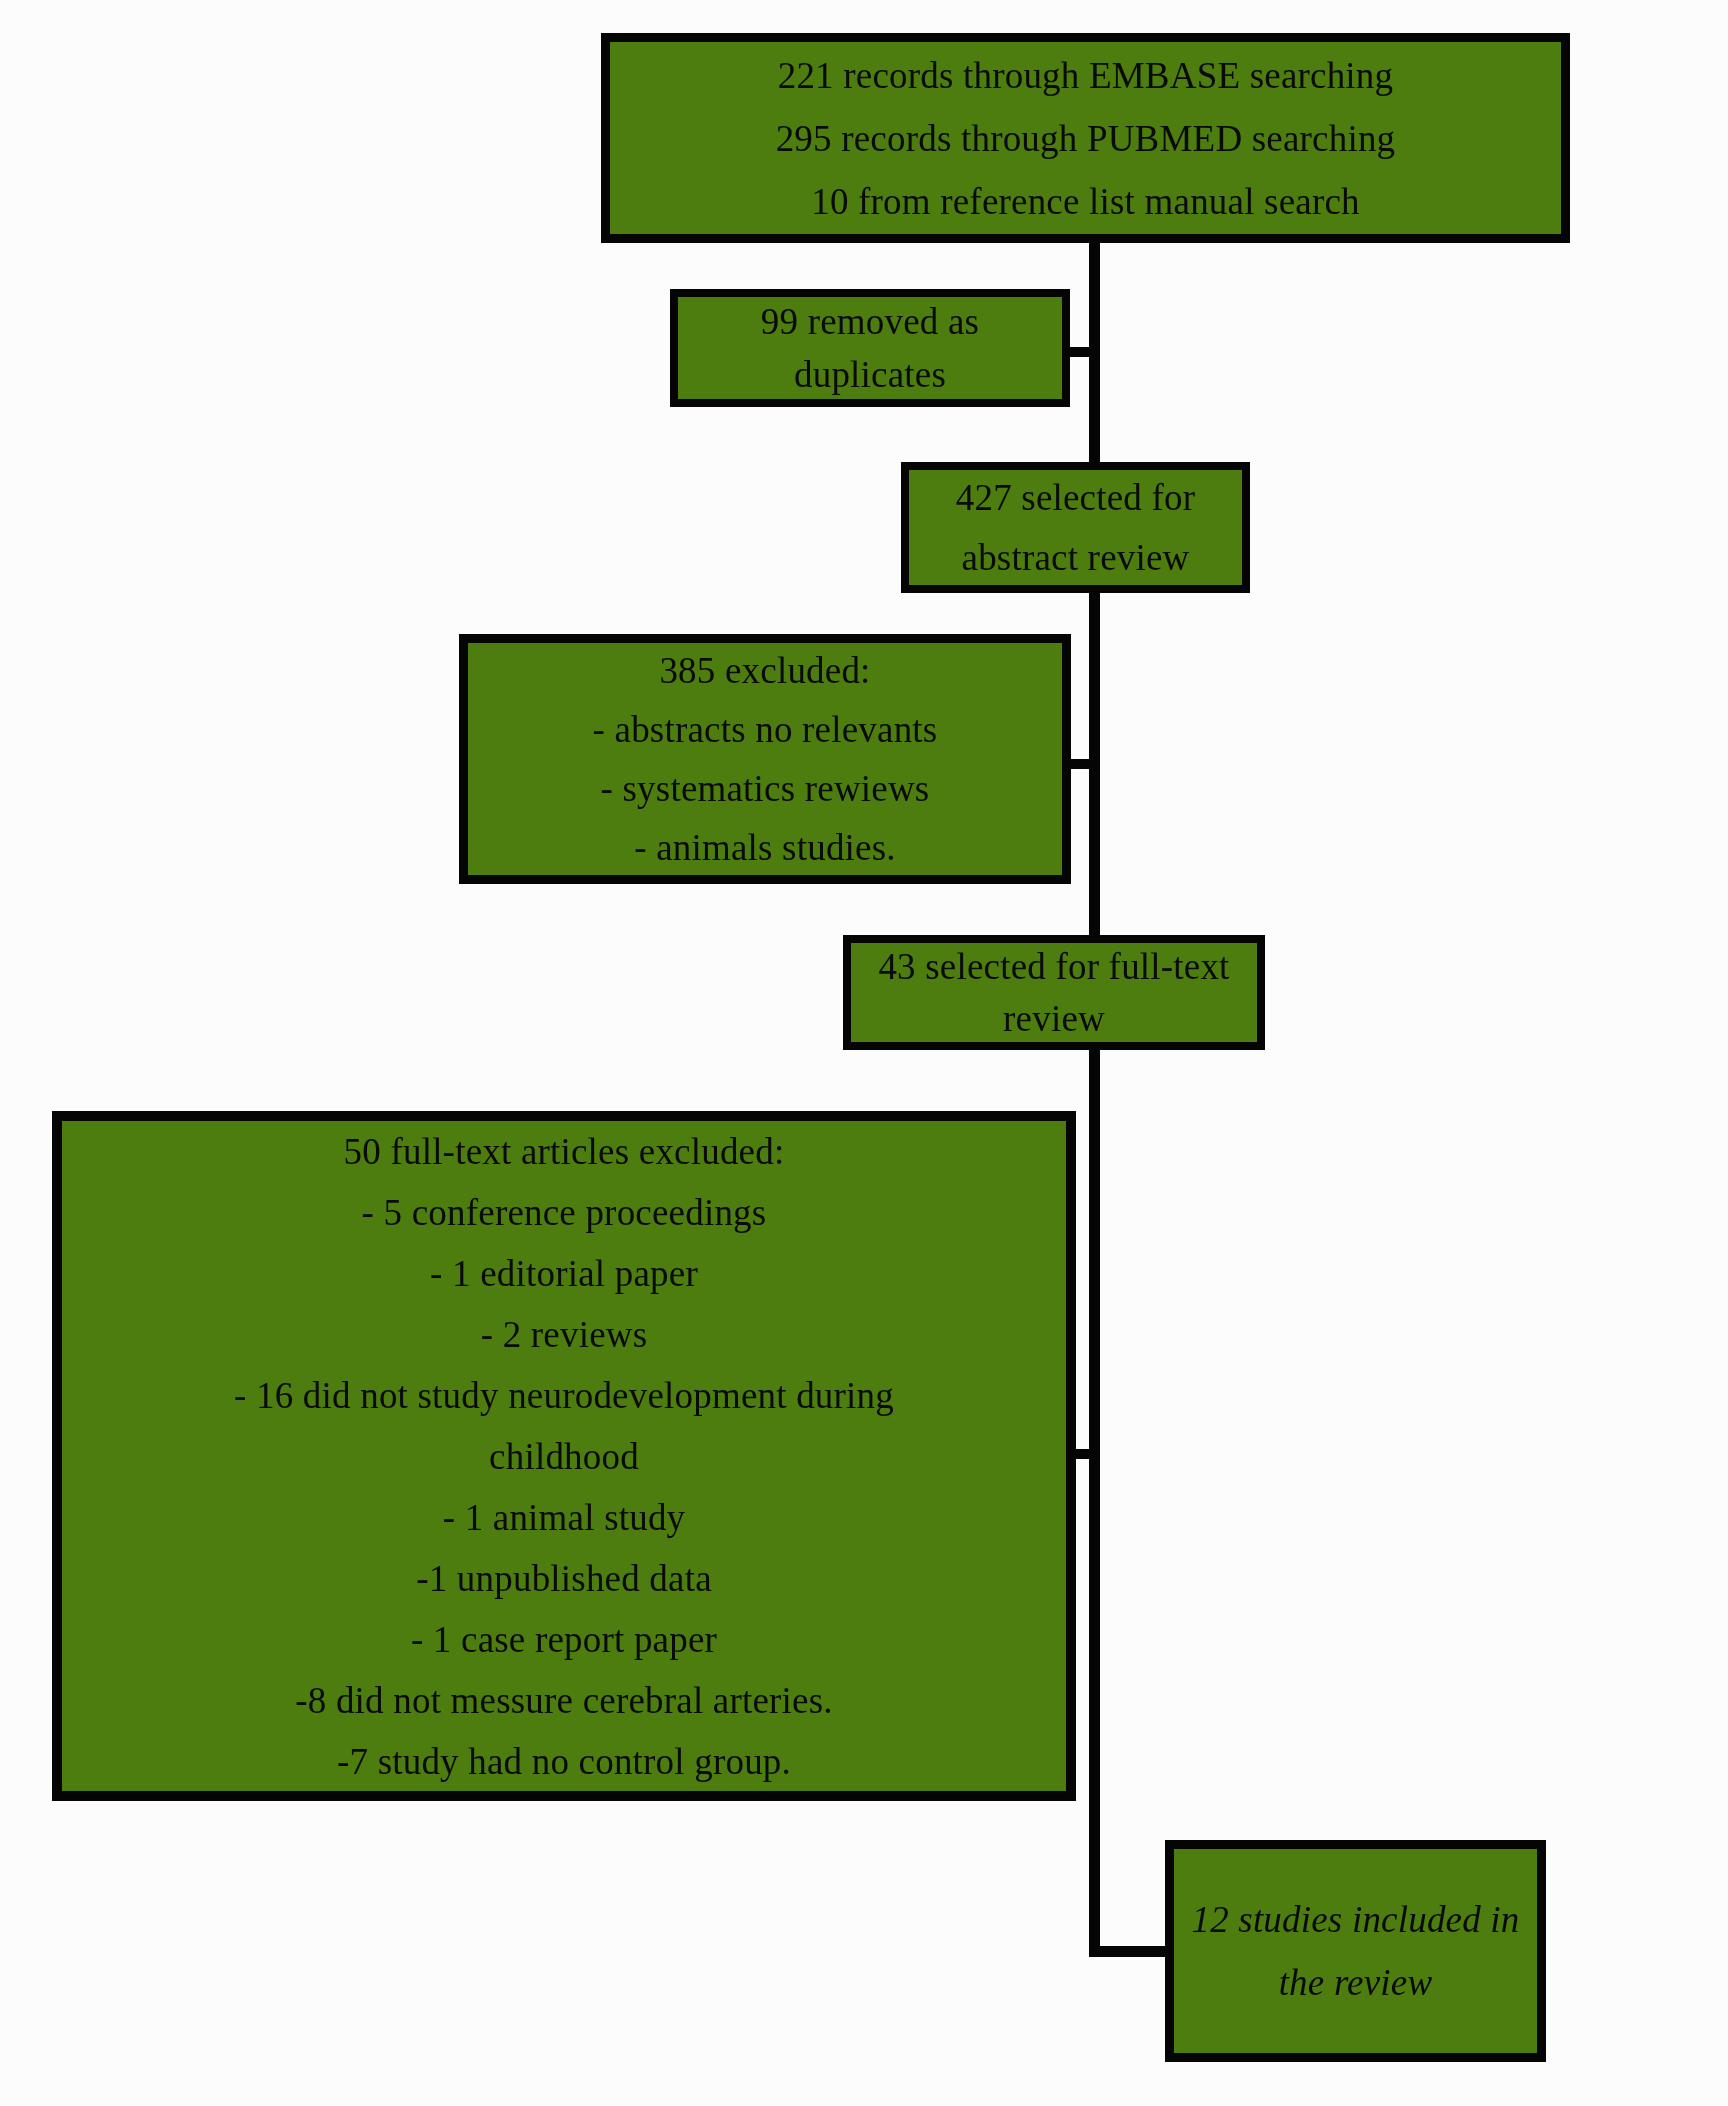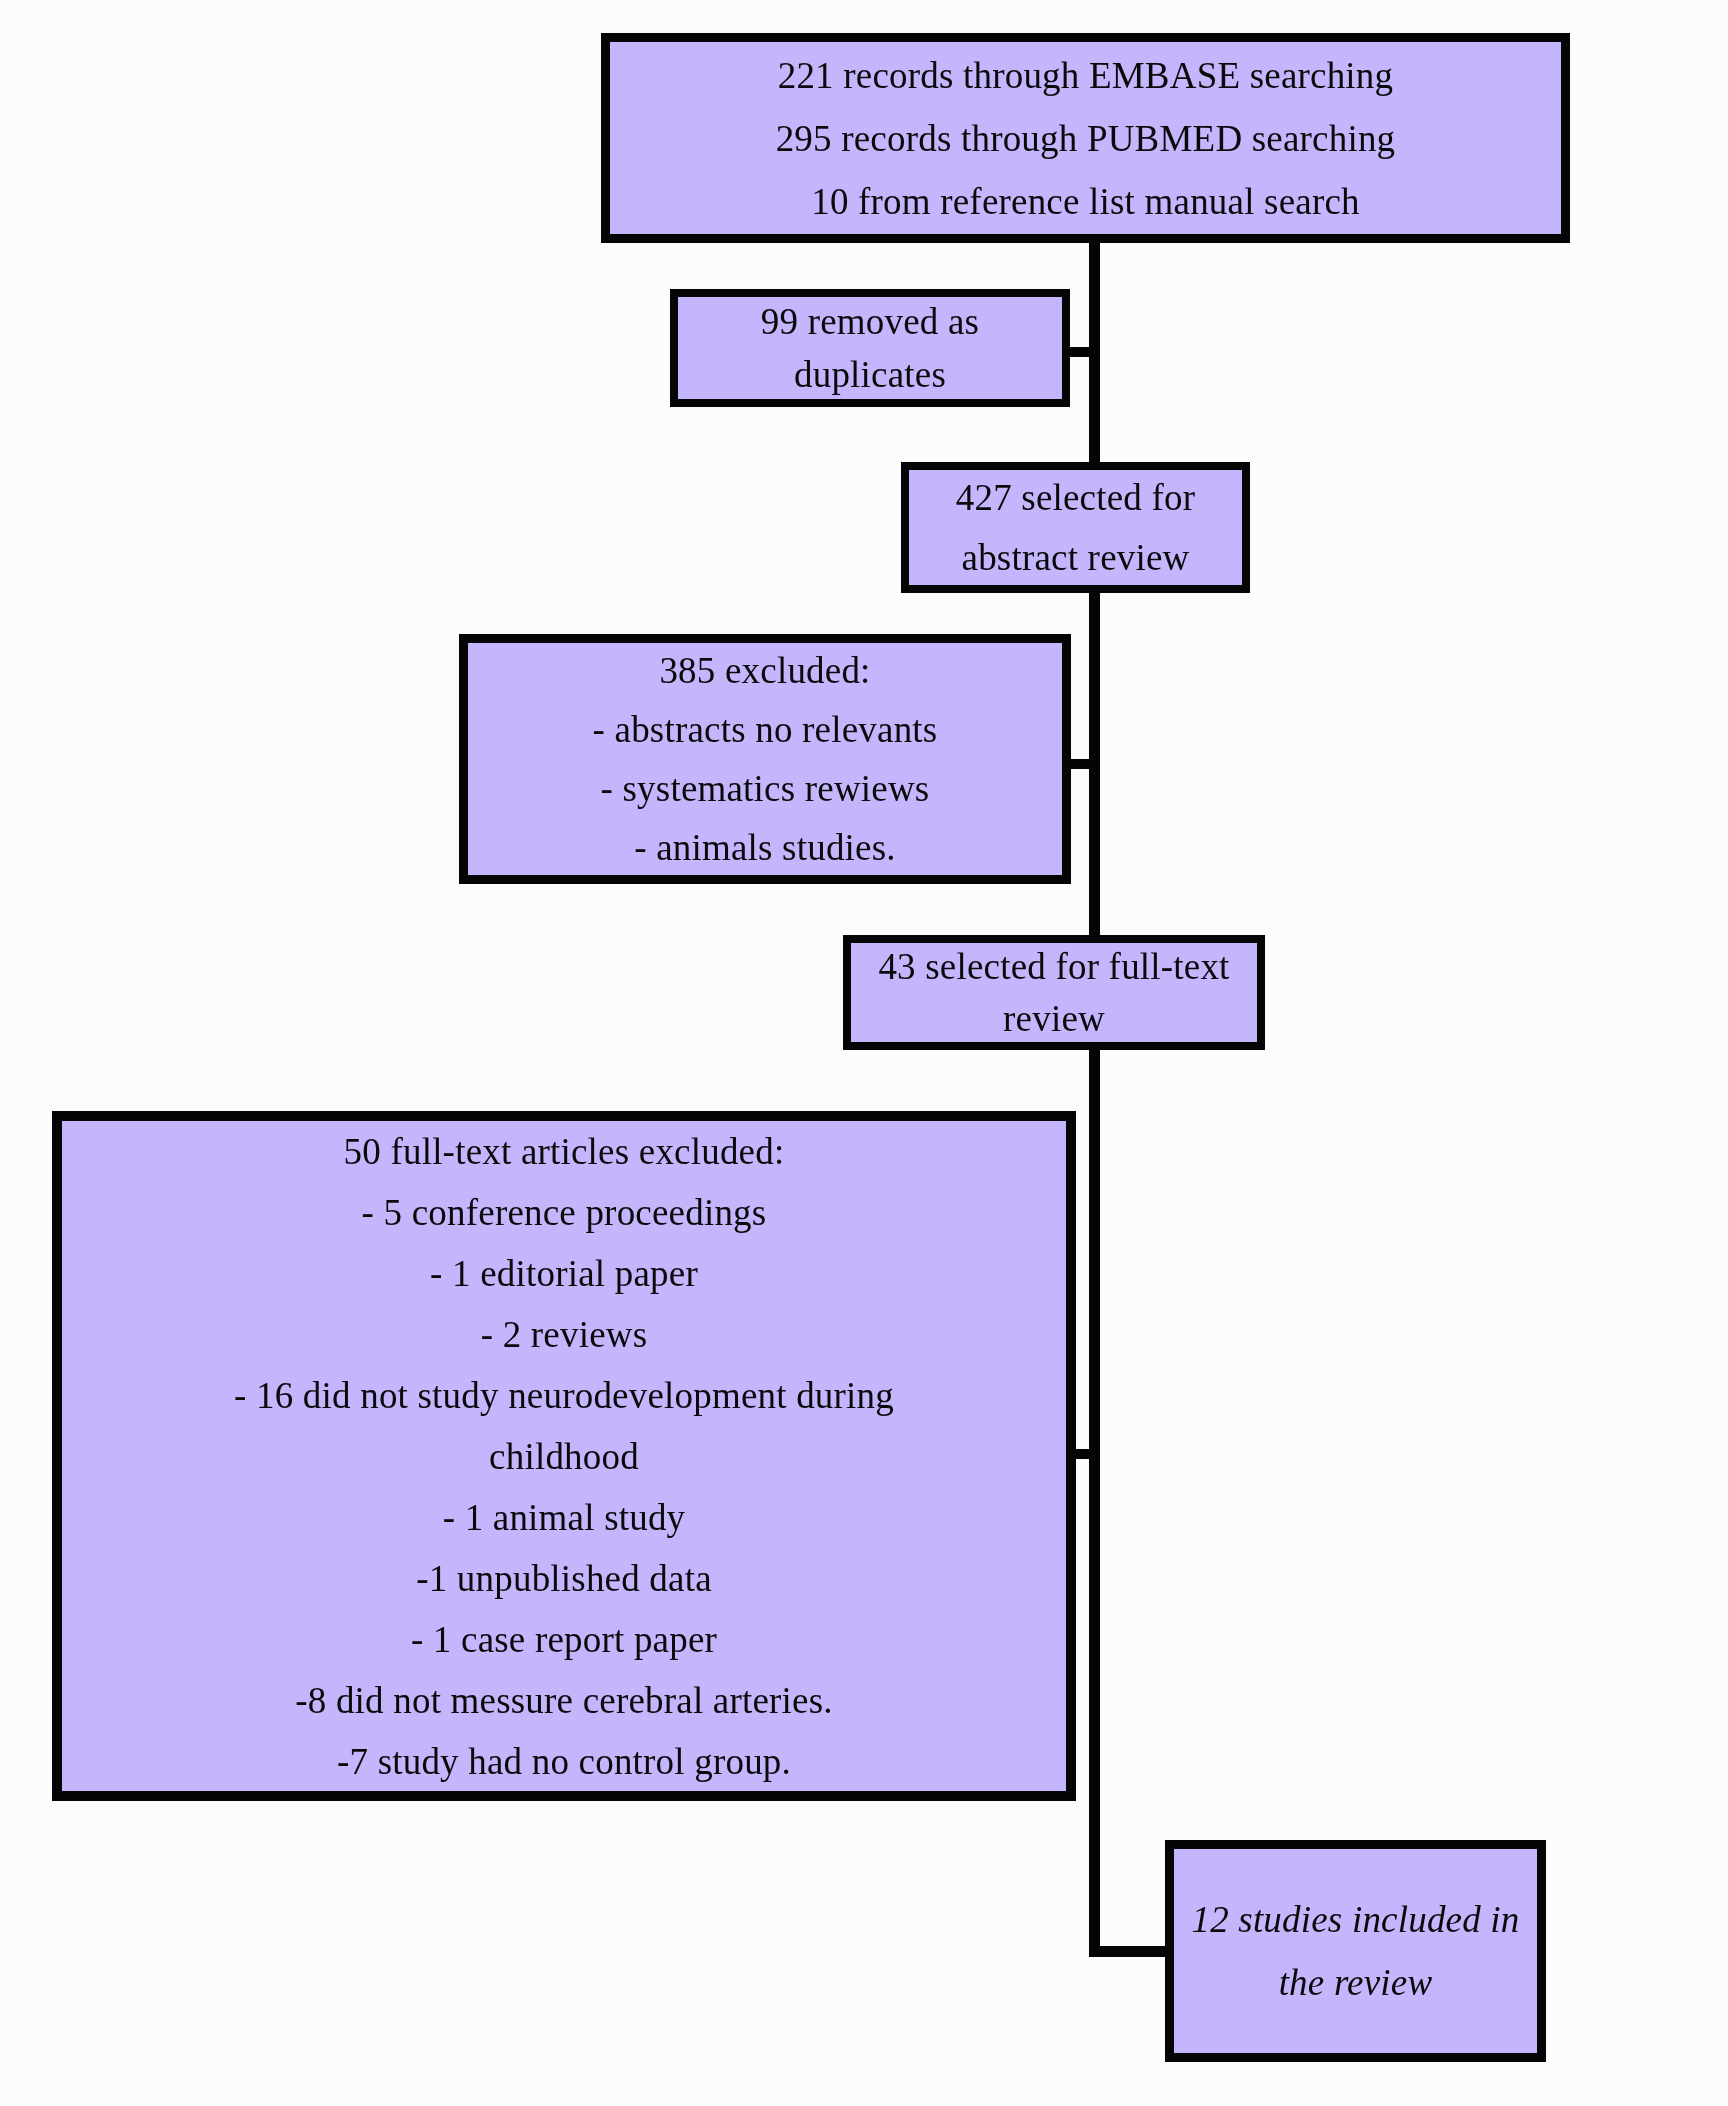--- a/index.html
+++ b/index.html
@@ -25,21 +25,21 @@
   #trunk        { left: 1089px; top: 242px;  width: 10.8px;  height: 1715px; }
   #elbow        { left: 1089px; top: 1946px; width: 81px;  height: 10.8px; }
   #stub-dup     { left: 1067px; top: 347px;  width: 25px;  height: 10px; }
   #stub-abs-exc { left: 1067px; top: 759px;  width: 25px;  height: 10px; }
   #stub-ft-exc  { left: 1073px; top: 1449px; width: 18.3px;  height: 10px; }
   
   .box {
     position: absolute;
     box-sizing: border-box;
     border: 8.3px solid #050505;
-    background: #c4b5fd;
+    background: #4d7c0f;
     z-index: 2;
     display: flex;
     flex-direction: column;
     justify-content: center;
     align-items: center;
     text-align: center;
     font-size: 37px;
     letter-spacing: 0.2px;
   }
   .box .bline { white-space: nowrap; }

